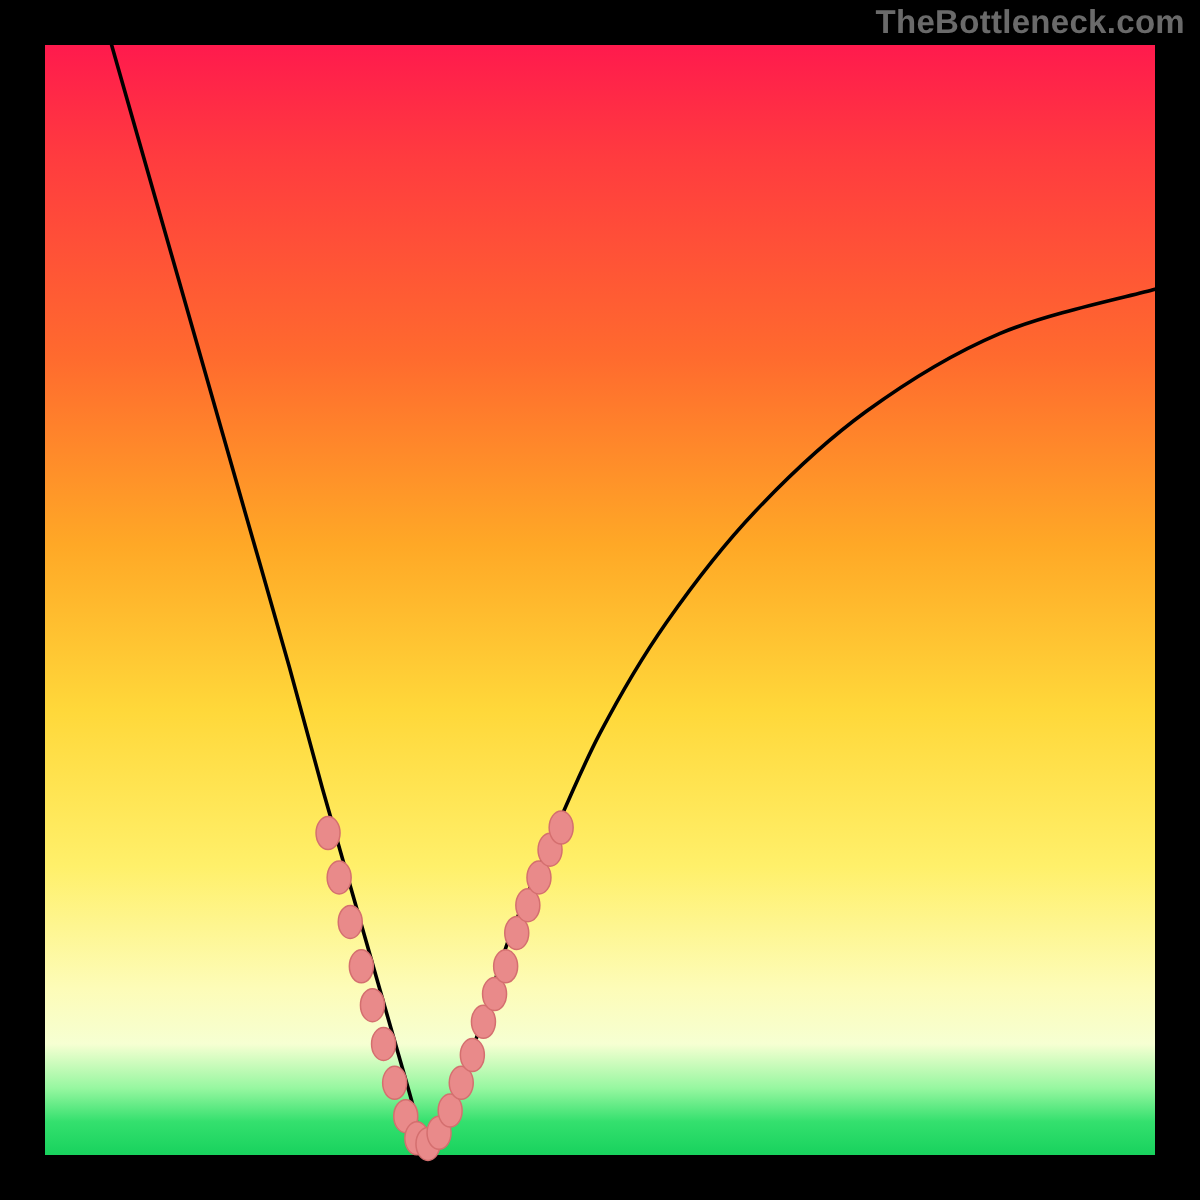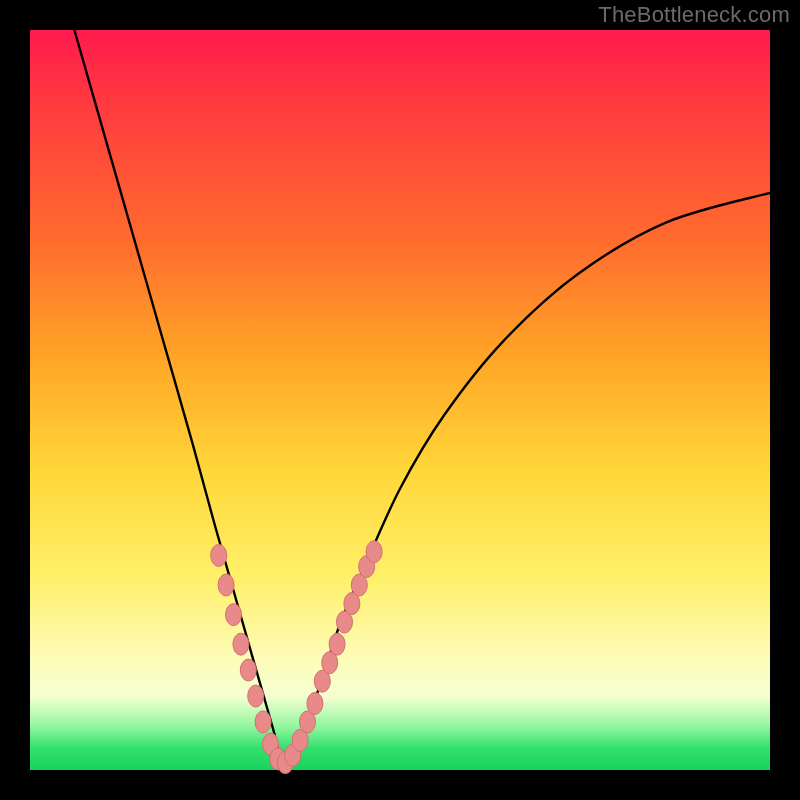--- a/index.html
+++ b/index.html
@@ -39,21 +39,21 @@
       #18d25d 100%
     );
     box-sizing: border-box;
   }
   .watermark {
     position: absolute;
     top: 2px;
     right: 10px;
     color: #6a6a6a;
     font-size: 22px;
-    font-weight: 400;
+    font-weight: 700;
     letter-spacing: 0.2px;
     user-select: none;
     pointer-events: none;
   }
   svg.curve {
     position: absolute;
     left: 0;
     top: 0;
     width: 740px;
     height: 740px;

